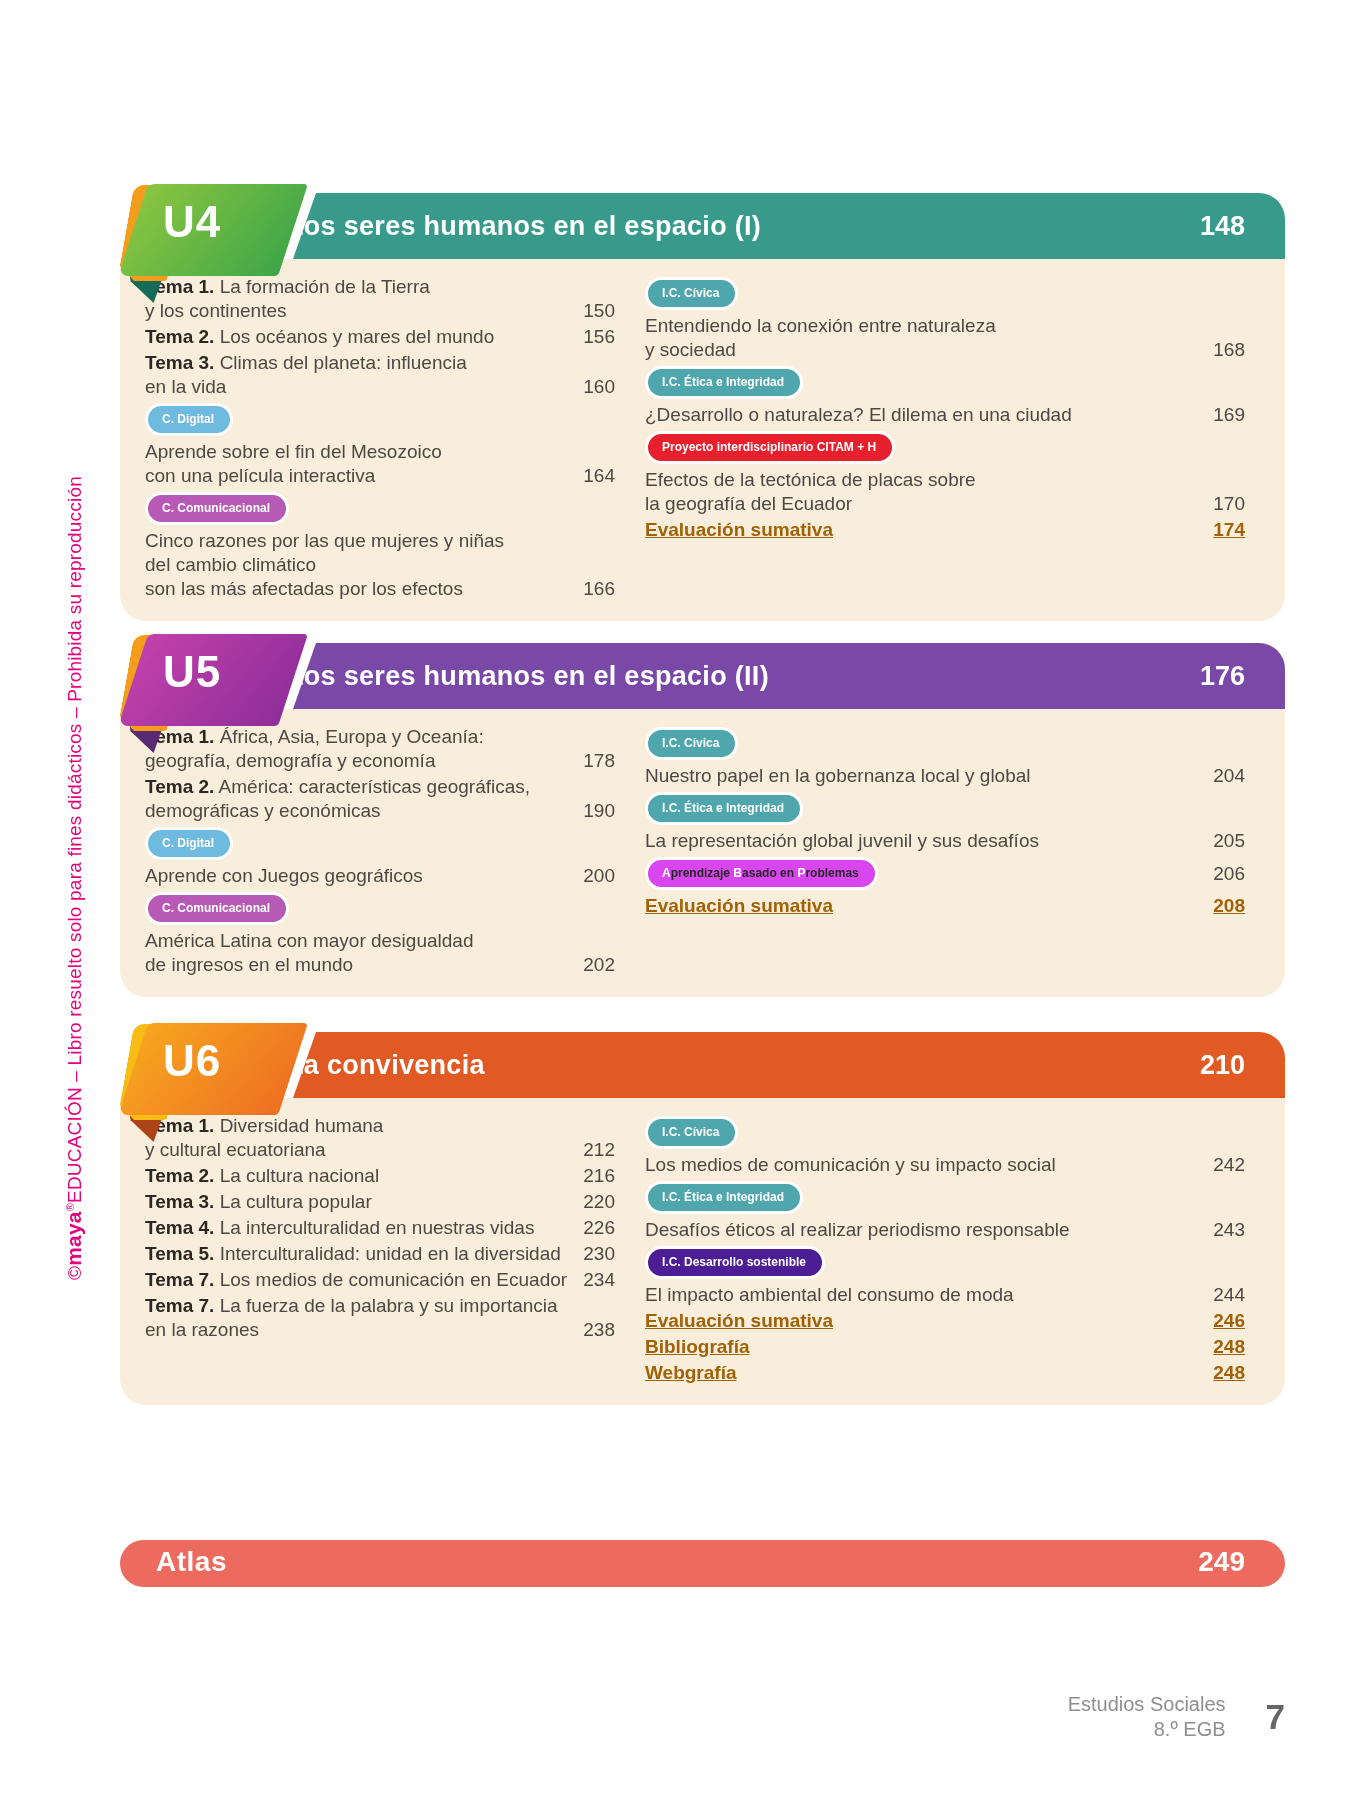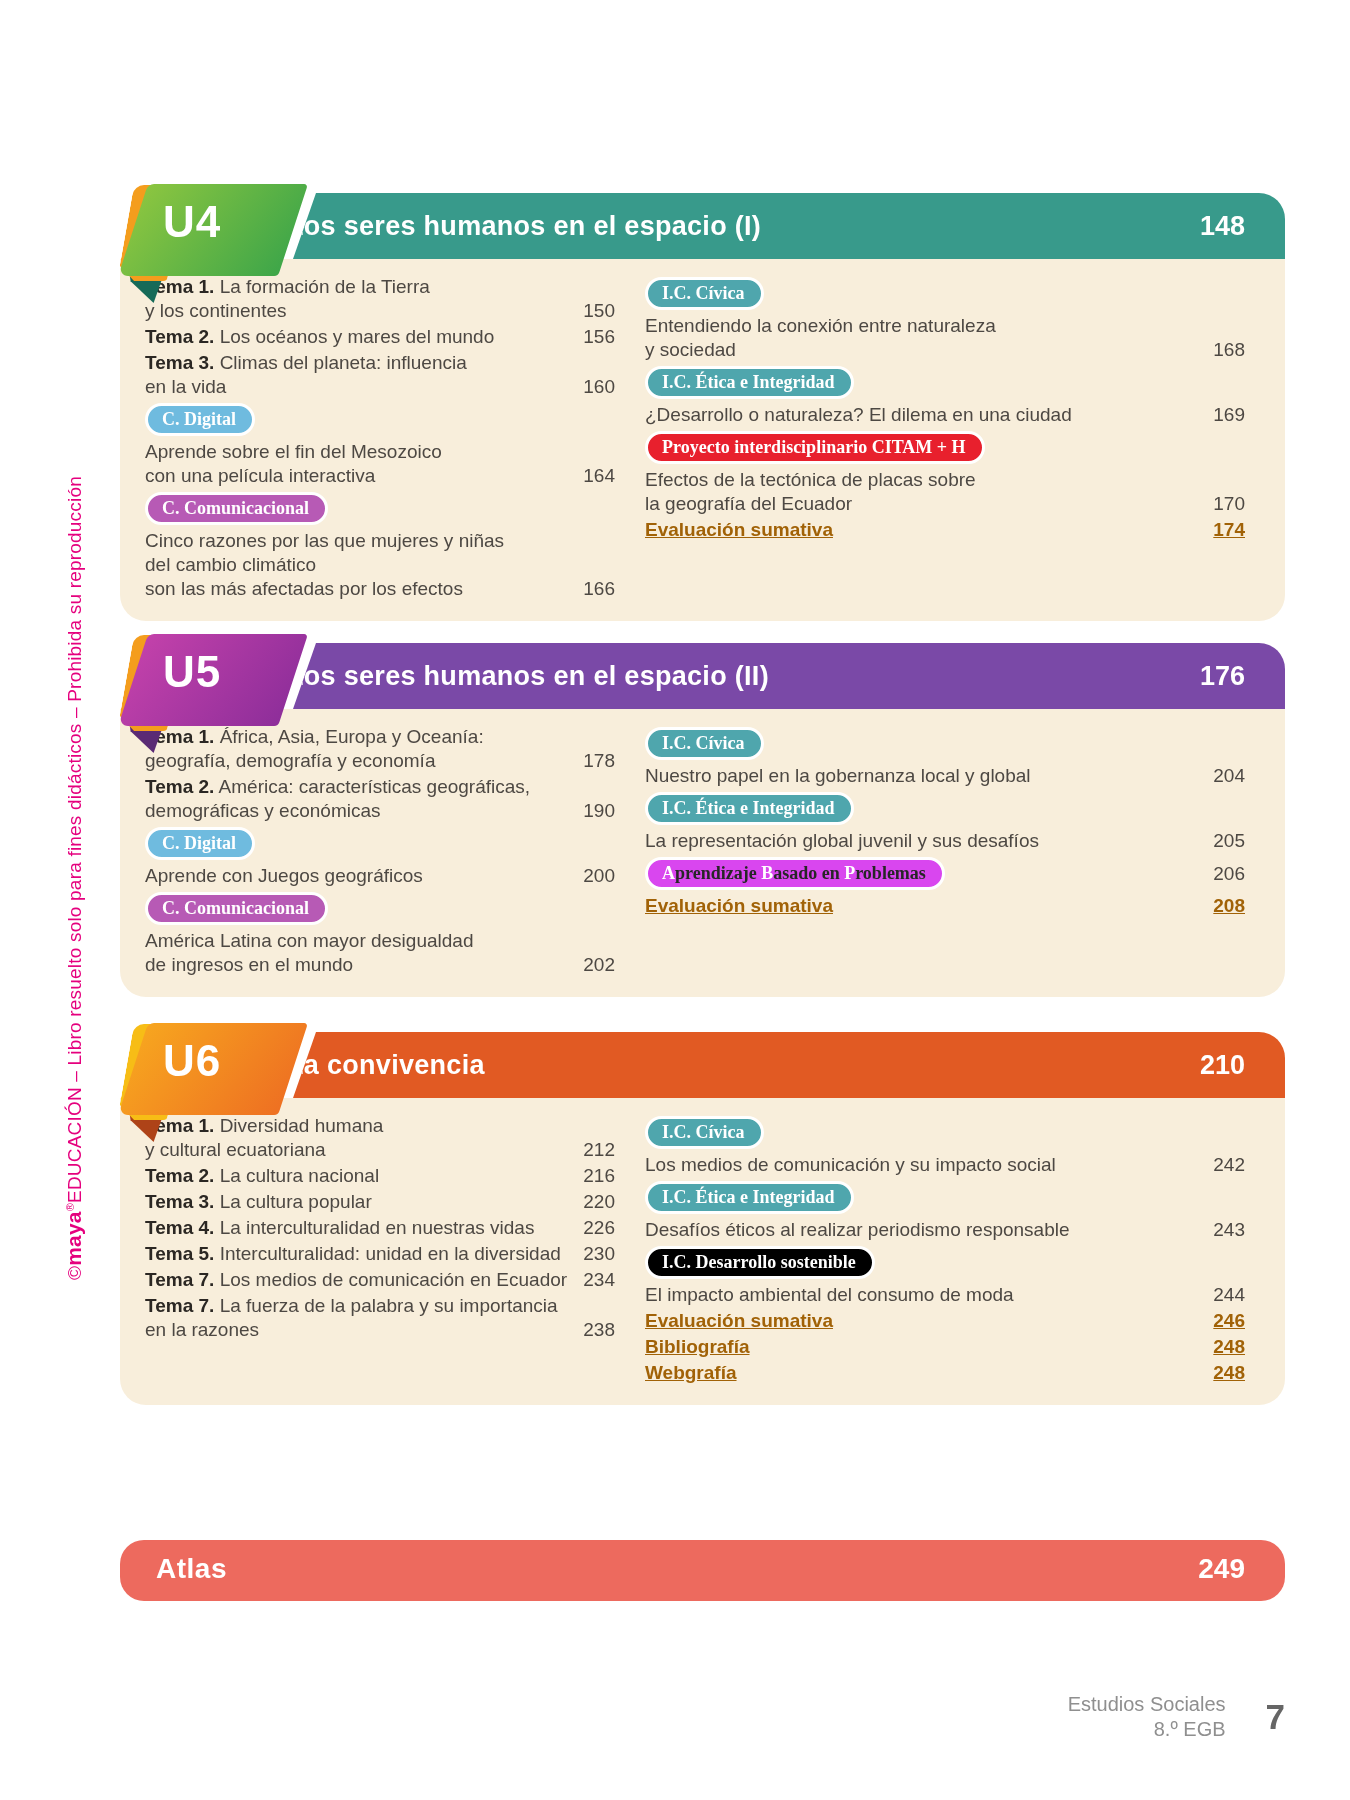--- a/index.html
+++ b/index.html
@@ -54,29 +54,29 @@
   
   .row{display:flex;align-items:flex-end;margin:2px 0;font-size:19px;line-height:24px;color:#4d4843;}
   .row-text{flex:1;}
   .row-text div{white-space:nowrap;}
   .row-page{width:44px;text-align:right;flex:none;}
   .lbl{font-weight:bold;color:#2b2723;}
   .row.boldrow .row-text div, .row.boldrow .row-page{font-weight:bold;color:#a16207;text-decoration:underline;}
   .row.mt{margin-top:2px;align-items:center;}
   .badge-row{display:flex;align-items:center;margin:4px 0;font-size:19px;line-height:24px;color:#4d4843;}
   .badge{
-    display:inline-block;color:#fff;font-weight:bold;font-size:18px;line-height:22px;
-    padding:2px 16px 3px 14px;border-radius:17px;border:3px solid #fff;white-space:nowrap;font-family:Liberation Serif, serif;
+    display:inline-block;color:#fff;font-weight:bold;font-size:12px;line-height:22px;
+    padding:2px 16px 3px 14px;border-radius:17px;border:3px solid #fff;white-space:nowrap;
   }
   .badge .hl{color:#fff;}
   .badge .nm{color:#262626;}
   .badge-row .row-page{margin-left:auto;}
   
   .atlas{
-    position:absolute;left:120px;top:1540px;width:1165px;height:61px;
+    position:absolute;left:120px;top:1540px;width:1165px;height:47px;
     border-radius:24px;background:#ed6a5e;display:flex;align-items:center;
     box-sizing:border-box;padding:0 40px 4px 36px;gap:6px;
   }
   .atlas-label{color:#fff;font-weight:bold;font-size:28px;letter-spacing:0.5px;}
   .atlas-page{margin-left:auto;color:#fff;font-weight:bold;font-size:28px;}
   
   .footer{
     position:absolute;right:65px;top:1692px;display:flex;align-items:center;
   }
   .footer-text{text-align:right;color:#8f8f8f;font-size:20px;line-height:25px;}
@@ -327,21 +327,21 @@
           <div class="badge-row">
             <div class="badge" style="background: rgb(79, 166, 173);">I.C. Ética e Integridad</div>
           </div>
           <div class="row">
             <div class="row-text">
               <div>Desafíos éticos al realizar periodismo responsable</div>
             </div>
             <div class="row-page">243</div>
           </div>
           <div class="badge-row">
-            <div class="badge" style="background: #000000;">I.C. Desarrollo sostenible</div>
+            <div class="badge" style="background: #4c1d95;">I.C. Desarrollo sostenible</div>
           </div>
           <div class="row">
             <div class="row-text">
               <div>El impacto ambiental del consumo de moda</div>
             </div>
             <div class="row-page">244</div>
           </div>
           <div class="row boldrow">
             <div class="row-text">
               <div>Evaluación sumativa</div>

